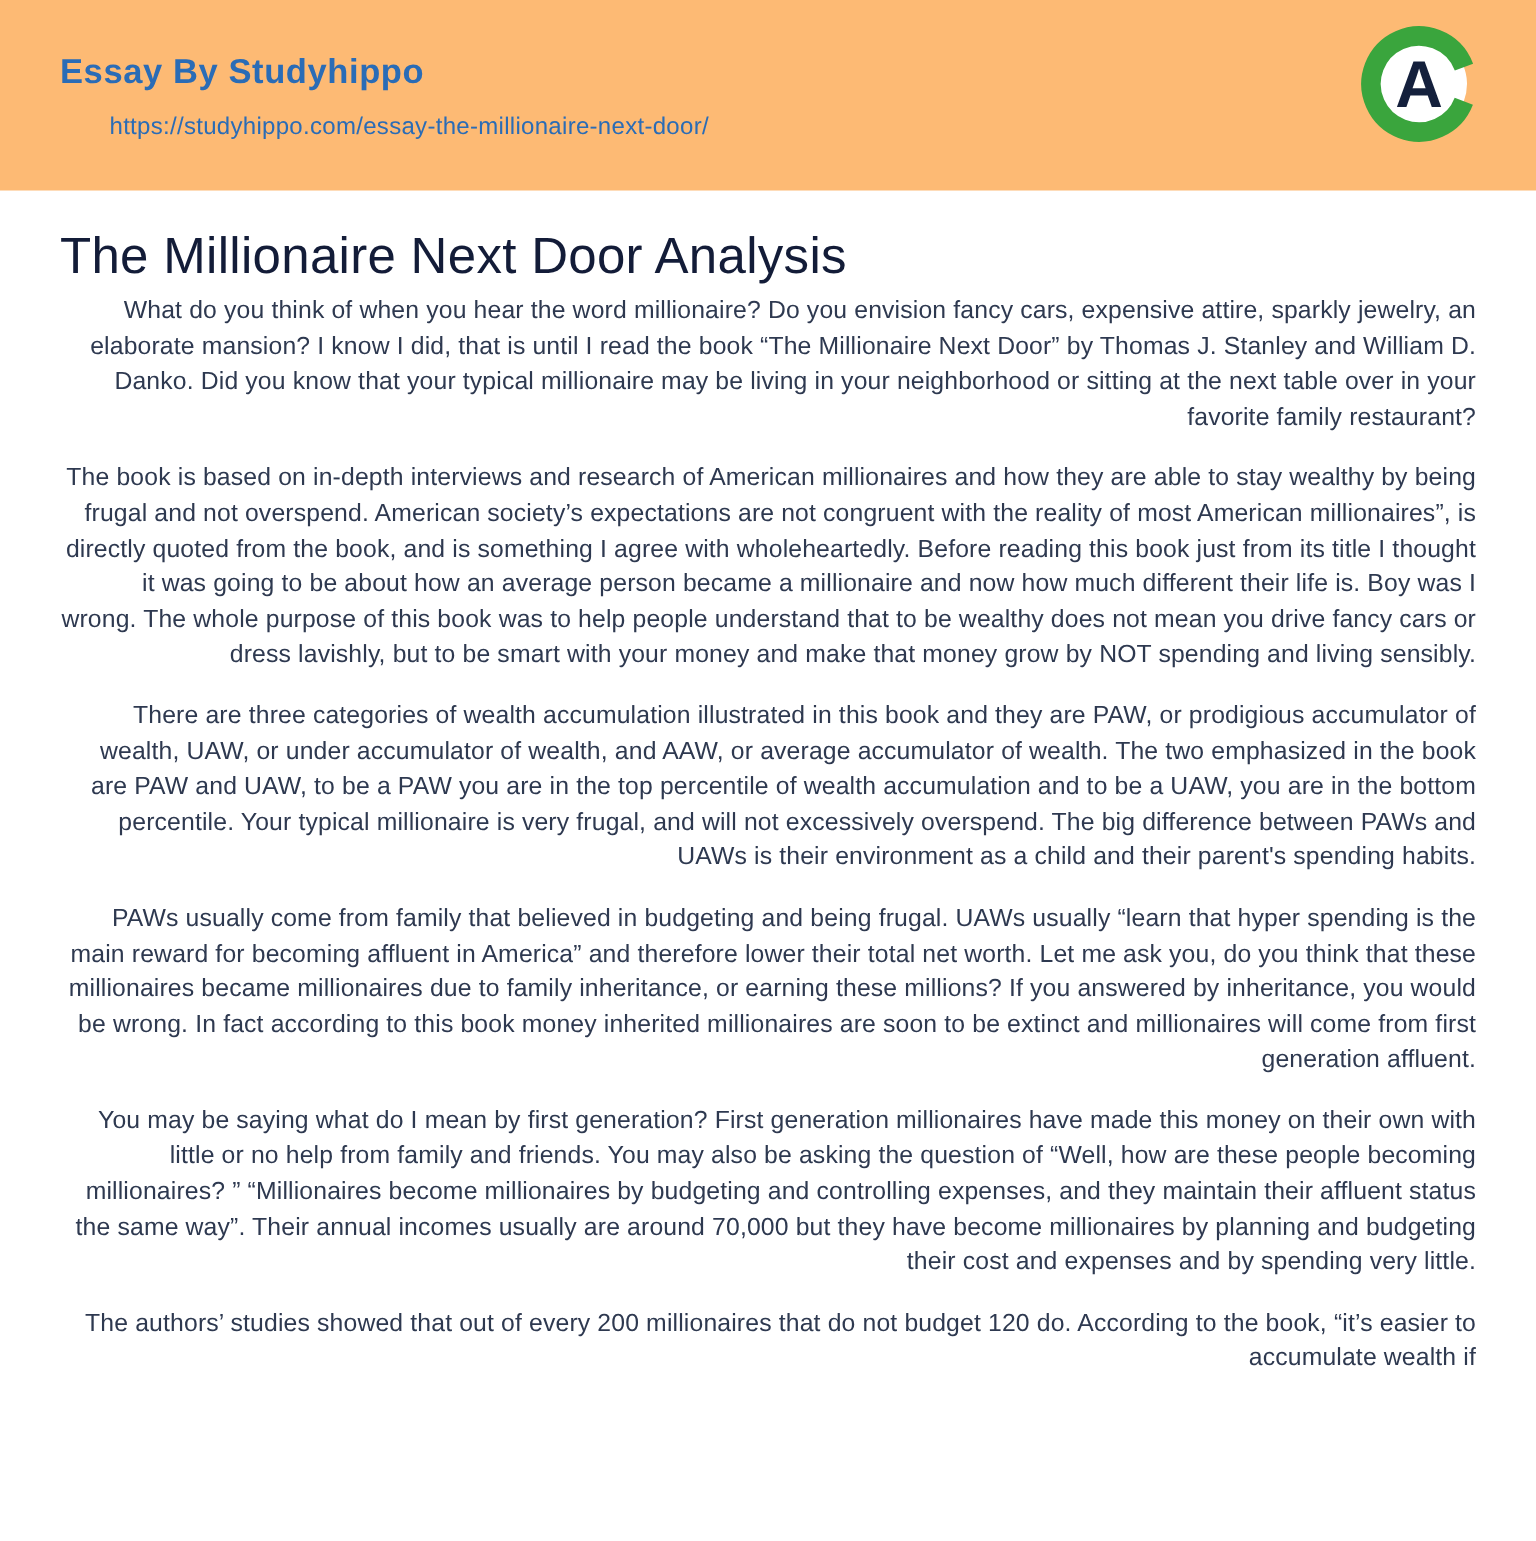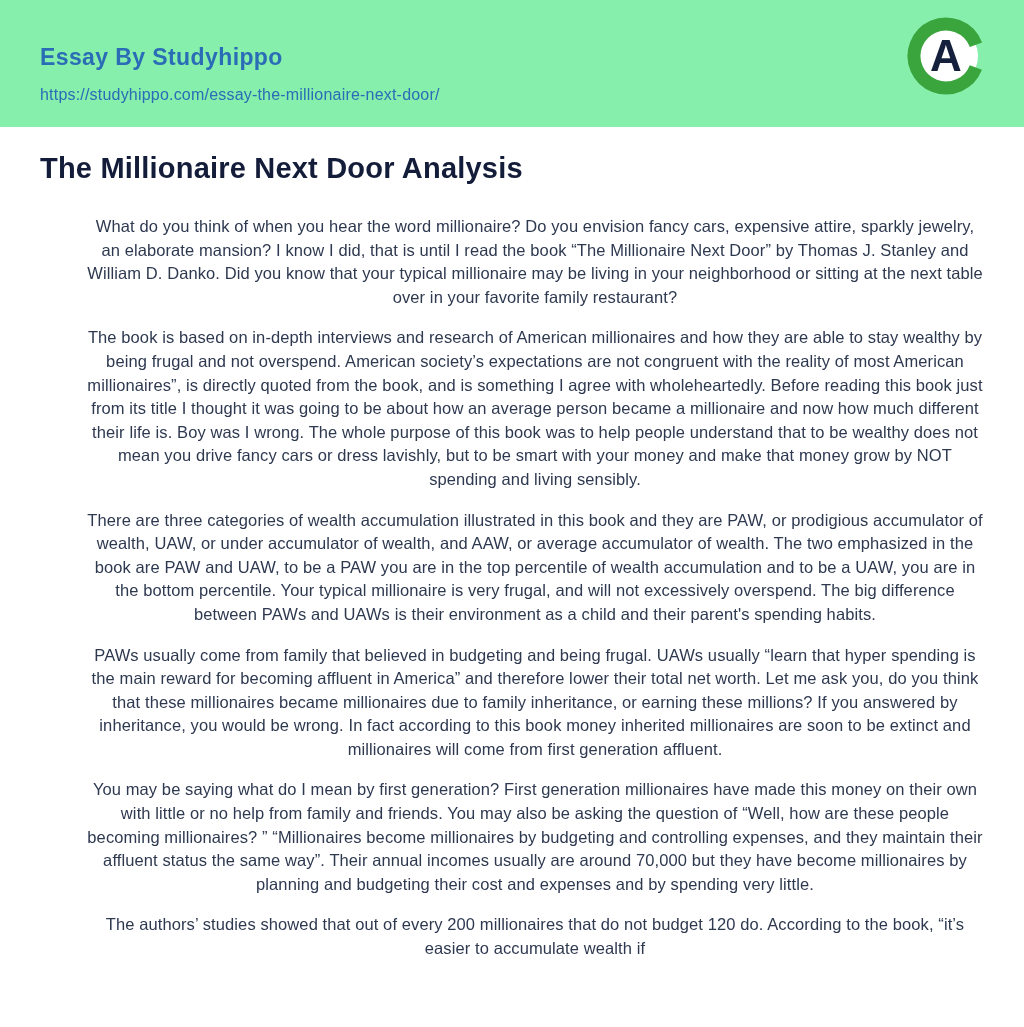--- a/index.html
+++ b/index.html
@@ -12,67 +12,67 @@
     min-height: 1027px;
     position: relative;
     overflow: hidden;
   }
 
   
   .site-header {
     position: relative;
     width: 100%;
     height: 127px;
-    background: #86efac;
-    padding: 44px 40px 0 40px;
+    background: #fdba74;
+    padding: 34px 40px 0 40px;
   }
   .site-title {
     font-size: 23px;
     font-weight: 700;
     letter-spacing: 0.4px;
     color: #2a6cb6;
   }
   .site-url {
     display: inline-block;
     margin-top: 15px;
     font-size: 16px;
     letter-spacing: 0.2px;
     color: #2a6cb6;
     text-decoration: none;
     cursor: pointer;
+    margin-left: 33px;
   }
   .logo-wrap {
     position: absolute;
     top: 16px;
     right: 38px;
     width: 80px;
     height: 80px;
     cursor: pointer;
   }
   .logo-wrap svg { display: block; }
 
   
   .article {
     padding: 25px 40px 0 40px;
   }
   .article-title {
-    font-size: 29px;
-    font-weight: 700;
+    font-size: 34px;
+    font-weight: 400;
     letter-spacing: 0.2px;
     color: #131c38;
-    margin-bottom: 30px;
+    margin-bottom: 5px;
   }
   .essay-body .para {
     font-size: 16.5px;
     line-height: 23.6px;
     letter-spacing: 0.1px;
     color: #2e3950;
     margin-bottom: 17px;
-    text-align: center;
-    margin-left: 46px;
+    text-align: right;
   }
 </style>
 </head>
 <body>
 
 <header class="site-header">
   <div class="site-title">Essay By Studyhippo</div>
   <a class="site-url">https://studyhippo.com/essay-the-millionaire-next-door/</a>
 
   <div class="logo-wrap">

